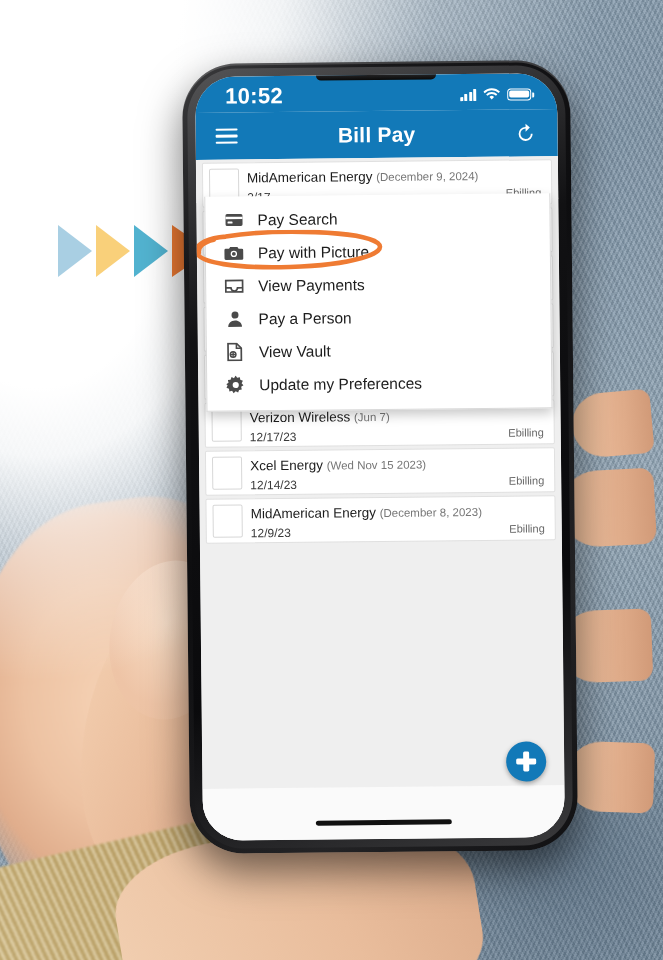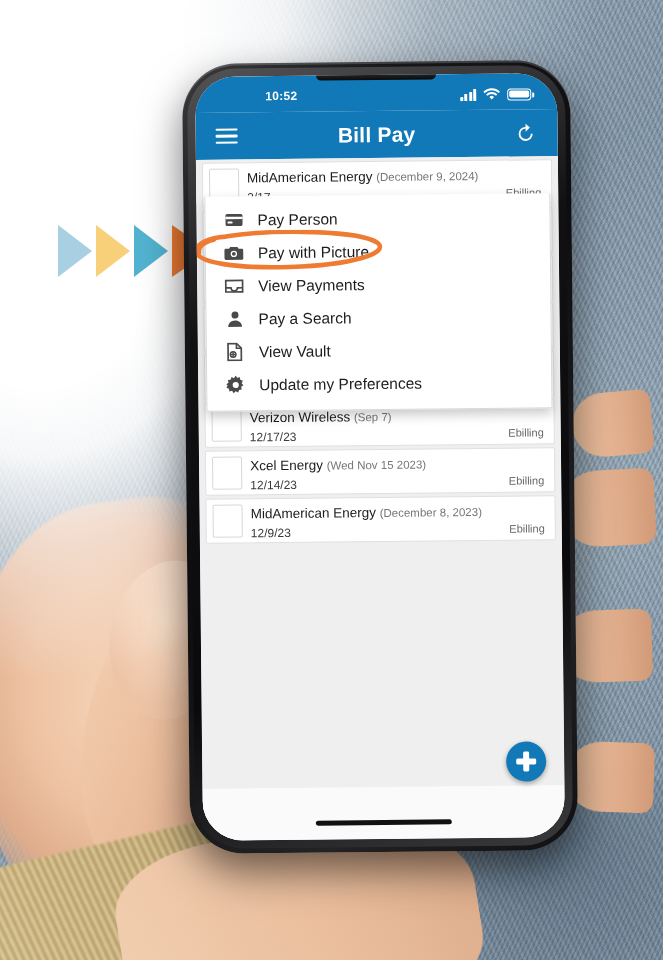--- a/index.html
+++ b/index.html
@@ -123,21 +123,21 @@
     background:linear-gradient(180deg,#2a2a2c,#0a0a0a);
     z-index:40;
   }
 
   
   .statusbar {
     height:36px; background:#1279b8; color:#fff;
     display:flex; align-items:center; justify-content:space-between;
     padding:4px 26px 0 30px;
   }
-  .clock { font-size:12px; font-weight:bold; letter-spacing:.3px;margin-left:40px; }
+  .clock { font-size:22px; font-weight:bold; letter-spacing:.3px; }
   .status-icons { display:flex; align-items:flex-end; gap:7px; }
   .sig { display:flex; align-items:flex-end; gap:1.5px; height:12px; }
   .sig i { display:block; width:3px; background:#fff; border-radius:.5px; }
   .sig i:nth-child(1){height:4px;} .sig i:nth-child(2){height:6.5px;}
   .sig i:nth-child(3){height:9px;} .sig i:nth-child(4){height:12px;}
   .batt { width:24px; height:12px; border:1.6px solid #fff; border-radius:3.5px;
           position:relative; }
   .batt::after { content:""; position:absolute; right:-3.5px; top:3.3px;
           width:2px; height:5px; background:#fff; border-radius:0 1px 1px 0; }
   .batt i { position:absolute; inset:1.4px; background:#fff; border-radius:1.8px; }
@@ -341,21 +341,21 @@
             <span class="bill-main"><span class="bill-title"><span>MidAmerican Energy</span> <span class="date">(January 10, 2024)</span></span><span class="bill-sub" style="display:block">1/12</span></span>
             <span class="bill-tag">Ebilling</span>
           </div>
           <div class="bill-row">
             <span class="thumb"><span class="ln s1"></span><span class="ln red s2"></span><span class="ln s3"></span><span class="ln s4"></span><span class="ln red s1"></span><span class="ln s2"></span></span>
             <span class="bill-main"><span class="bill-title"><span>Xcel Energy</span> <span class="date">(Mon Dec 18 2023)</span></span><span class="bill-sub" style="display:block">12/19/23</span></span>
             <span class="bill-tag">Ebilling</span>
           </div>
           <div class="bill-row">
             <span class="thumb"><span class="ln s1"></span><span class="ln red s2"></span><span class="ln s3"></span><span class="ln s4"></span><span class="ln red s1"></span><span class="ln s2"></span></span>
-            <span class="bill-main"><span class="bill-title"><span>Verizon Wireless</span> <span class="date">(Sep 7)</span></span><span class="bill-sub" style="display:block">12/17/23</span></span>
+            <span class="bill-main"><span class="bill-title"><span>Verizon Wireless</span> <span class="date">(Jun 7)</span></span><span class="bill-sub" style="display:block">12/17/23</span></span>
             <span class="bill-tag">Ebilling</span>
           </div>
           <div class="bill-row">
             <span class="thumb"><span class="ln s1"></span><span class="ln red s2"></span><span class="ln s3"></span><span class="ln s4"></span><span class="ln red s1"></span><span class="ln s2"></span></span>
             <span class="bill-main"><span class="bill-title"><span>Xcel Energy</span> <span class="date">(Wed Nov 15 2023)</span></span><span class="bill-sub" style="display:block">12/14/23</span></span>
             <span class="bill-tag">Ebilling</span>
           </div>
           <div class="bill-row">
             <span class="thumb"><span class="ln s1"></span><span class="ln red s2"></span><span class="ln s3"></span><span class="ln s4"></span><span class="ln red s1"></span><span class="ln s2"></span></span>
             <span class="bill-main"><span class="bill-title"><span>MidAmerican Energy</span> <span class="date">(December 8, 2023)</span></span><span class="bill-sub" style="display:block">12/9/23</span></span>
@@ -374,21 +374,21 @@
     <div class="menu-panel">
       <div id="menu-items">
           <div class="menu-item">
             <span class="menu-ico">
               <svg width="19" height="15" viewBox="0 0 19 15">
                 <rect x="1" y="1.5" width="17" height="12" rx="1.6" fill="#4a4a4a"></rect>
                 <rect x="1" y="4.2" width="17" height="2.4" fill="#fff"></rect>
                 <rect x="3" y="9" width="5" height="2" rx=".6" fill="#fff"></rect>
               </svg>
             </span>
-            <span>Pay Person</span>
+            <span>Pay Search</span>
           </div>
           <div class="menu-item">
             <span class="menu-ico">
               <svg width="20" height="16" viewBox="0 0 20 16">
                 <path d="M6.4 1.4h7.2l1.2 1.8H18a1.4 1.4 0 0 1 1.4 1.4v8.4A1.4 1.4 0 0 1 18 14.4H2A1.4 1.4 0 0 1 .6 13V4.6A1.4 1.4 0 0 1 2 3.2h3.2z" fill="#4a4a4a"></path>
                 <circle cx="10" cy="8.4" r="3.2" fill="#fff"></circle>
                 <circle cx="10" cy="8.4" r="1.9" fill="#4a4a4a"></circle>
               </svg>
             </span>
             <span>Pay with Picture</span>
@@ -402,21 +402,21 @@
             </span>
             <span>View Payments</span>
           </div>
           <div class="menu-item">
             <span class="menu-ico">
               <svg width="17" height="17" viewBox="0 0 17 17">
                 <circle cx="8.5" cy="4.6" r="3.5" fill="#4a4a4a"></circle>
                 <path d="M1.6 16.4c0-4 3.1-6.4 6.9-6.4s6.9 2.4 6.9 6.4z" fill="#4a4a4a"></path>
               </svg>
             </span>
-            <span>Pay a Search</span>
+            <span>Pay a Person</span>
           </div>
           <div class="menu-item">
             <span class="menu-ico">
               <svg width="18" height="19" viewBox="0 0 18 19">
                 <path d="M2.2 1h8.6l4.6 4.6v12.2H2.2z" fill="none" stroke="#4a4a4a" stroke-width="1.7"></path>
                 <path d="M10.6 1v4.8h4.6" fill="none" stroke="#4a4a4a" stroke-width="1.6"></path>
                 <circle cx="7.2" cy="12" r="2.8" fill="none" stroke="#4a4a4a" stroke-width="1.5"></circle>
                 <path d="M7.2 9.4v5.2M4.6 12h5.2" stroke="#4a4a4a" stroke-width="1.3"></path>
               </svg>
             </span>

